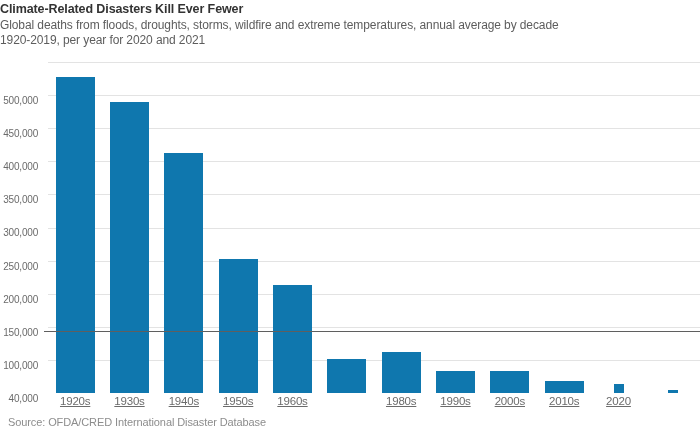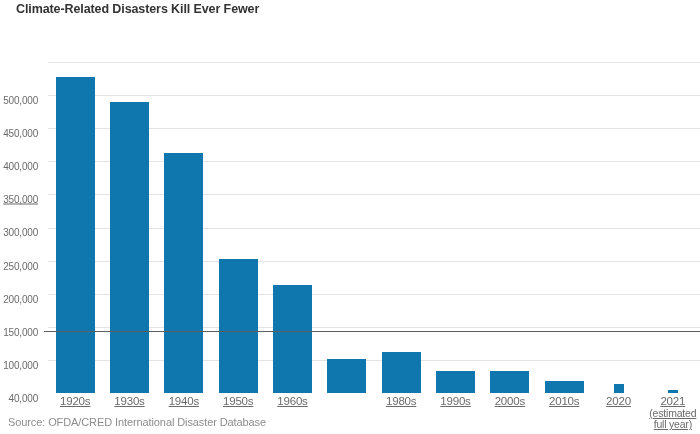--- a/index.html
+++ b/index.html
@@ -17,21 +17,21 @@
   .figure {
     position: relative;
     width: 700px;
     height: 434px;
     box-sizing: border-box;
   }
 
   
   .header {
     position: absolute;
-    left: 16px;
+    left: 0;
     top: 2px;
     width: 684px;
   }
   .chart-title {
     font-size: 12.5px;
     font-weight: bold;
     color: #333333;
     letter-spacing: -0.1px;
     line-height: 15px;
     margin: 0 0 1px 0;
@@ -140,28 +140,30 @@
     letter-spacing: -0.1px;
   }
 </style>
 </head>
 <body>
 
 <div class="figure">
 
   <div class="header">
     <div class="chart-title">Climate-Related Disasters Kill Ever Fewer</div>
+    <div class="chart-subtitle">Global deaths from floods, droughts, storms, wildfire and extreme temperatures, annual average by decade</div>
+    <div class="chart-subtitle">1920-2019, per year for 2020 and 2021</div>
   </div>
 
   <div class="plot-wrap">
     <div class="y-axis" id="y-axis">
         <div class="y-tick" style="top: 0px;">500,000</div>
         <div class="y-tick" style="top: 33.1px;">450,000</div>
         <div class="y-tick" style="top: 66.2px; text-align: center;">400,000</div>
-        <div class="y-tick" style="top: 99.3px; text-decoration: underline;">350,000</div>
+        <div class="y-tick" style="top: 99.3px;">350,000</div>
         <div class="y-tick" style="top: 132.4px;">300,000</div>
         <div class="y-tick" style="top: 165.5px;">250,000</div>
         <div class="y-tick" style="top: 198.6px;">200,000</div>
         <div class="y-tick" style="top: 231.7px;">150,000</div>
         <div class="y-tick" style="top: 264.8px;">100,000</div>
         <div class="y-tick" style="top: 297.9px;">40,000</div>
       </div>
     <div class="grid" id="grid">
         <div class="gridline" style="top: 0px;"></div>
         <div class="gridline" style="top: 33px;"></div>
@@ -197,18 +199,17 @@
       <div class="x-tick" style="left: 54.3333px; width: 54.3333px;"><span>1930s</span></div>
       <div class="x-tick" style="left: 108.667px; width: 54.3333px;"><span>1940s</span></div>
       <div class="x-tick" style="left: 163px; width: 54.3333px;"><span>1950s</span></div>
       <div class="x-tick" style="left: 217.333px; width: 54.3333px;"><span>1960s</span></div>
       <div class="x-tick" style="left: 271.667px; width: 54.3333px; margin-top: 38px;"><span>1970s</span></div>
       <div class="x-tick" style="left: 326px; width: 54.3333px;"><span>1980s</span></div>
       <div class="x-tick" style="left: 380.333px; width: 54.3333px;"><span>1990s</span></div>
       <div class="x-tick" style="left: 434.667px; width: 54.3333px;"><span>2000s</span></div>
       <div class="x-tick" style="left: 489px; width: 54.3333px;"><span>2010s</span></div>
       <div class="x-tick" style="left: 543.333px; width: 54.3333px;"><span>2020</span></div>
-      <div class="x-tick" style="left: 597.667px; width: 54.3333px;"><span>2021</span><span class="sub">(estimated<br>full year)</span></div>
     </div>
 
   <div class="source">Source: OFDA/CRED International Disaster Database</div>
 
 </div>
 
 </body></html>

